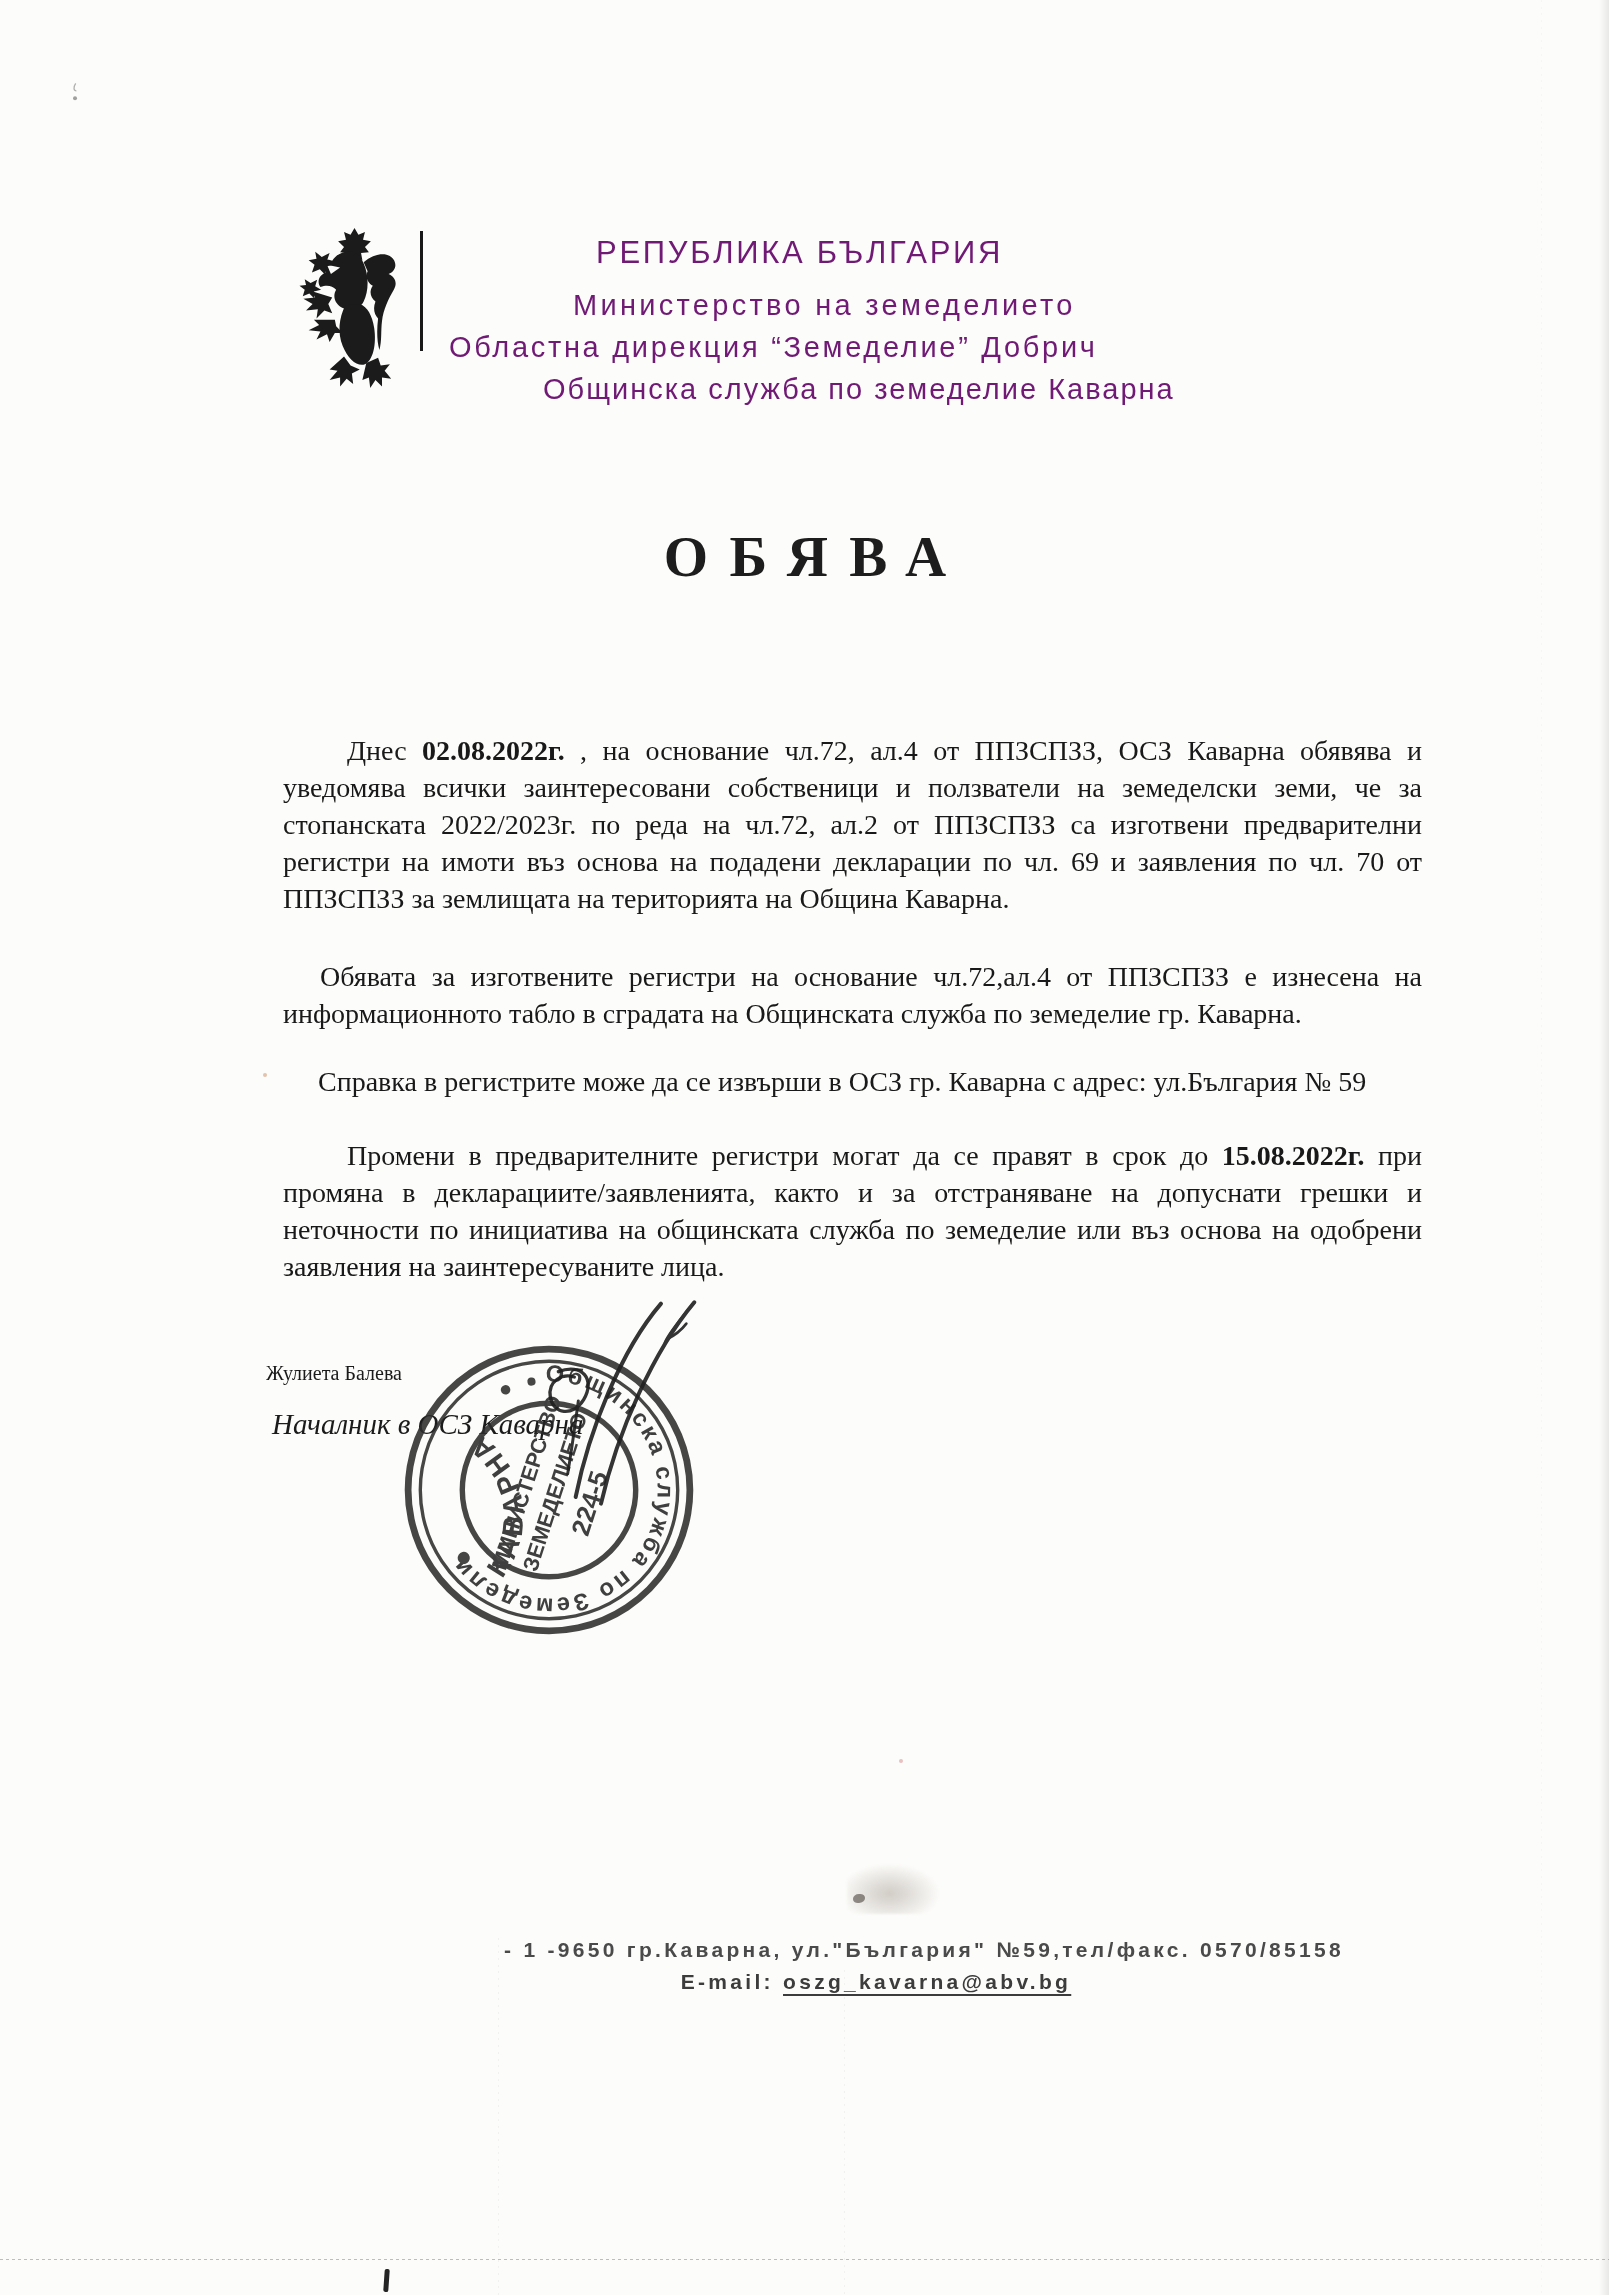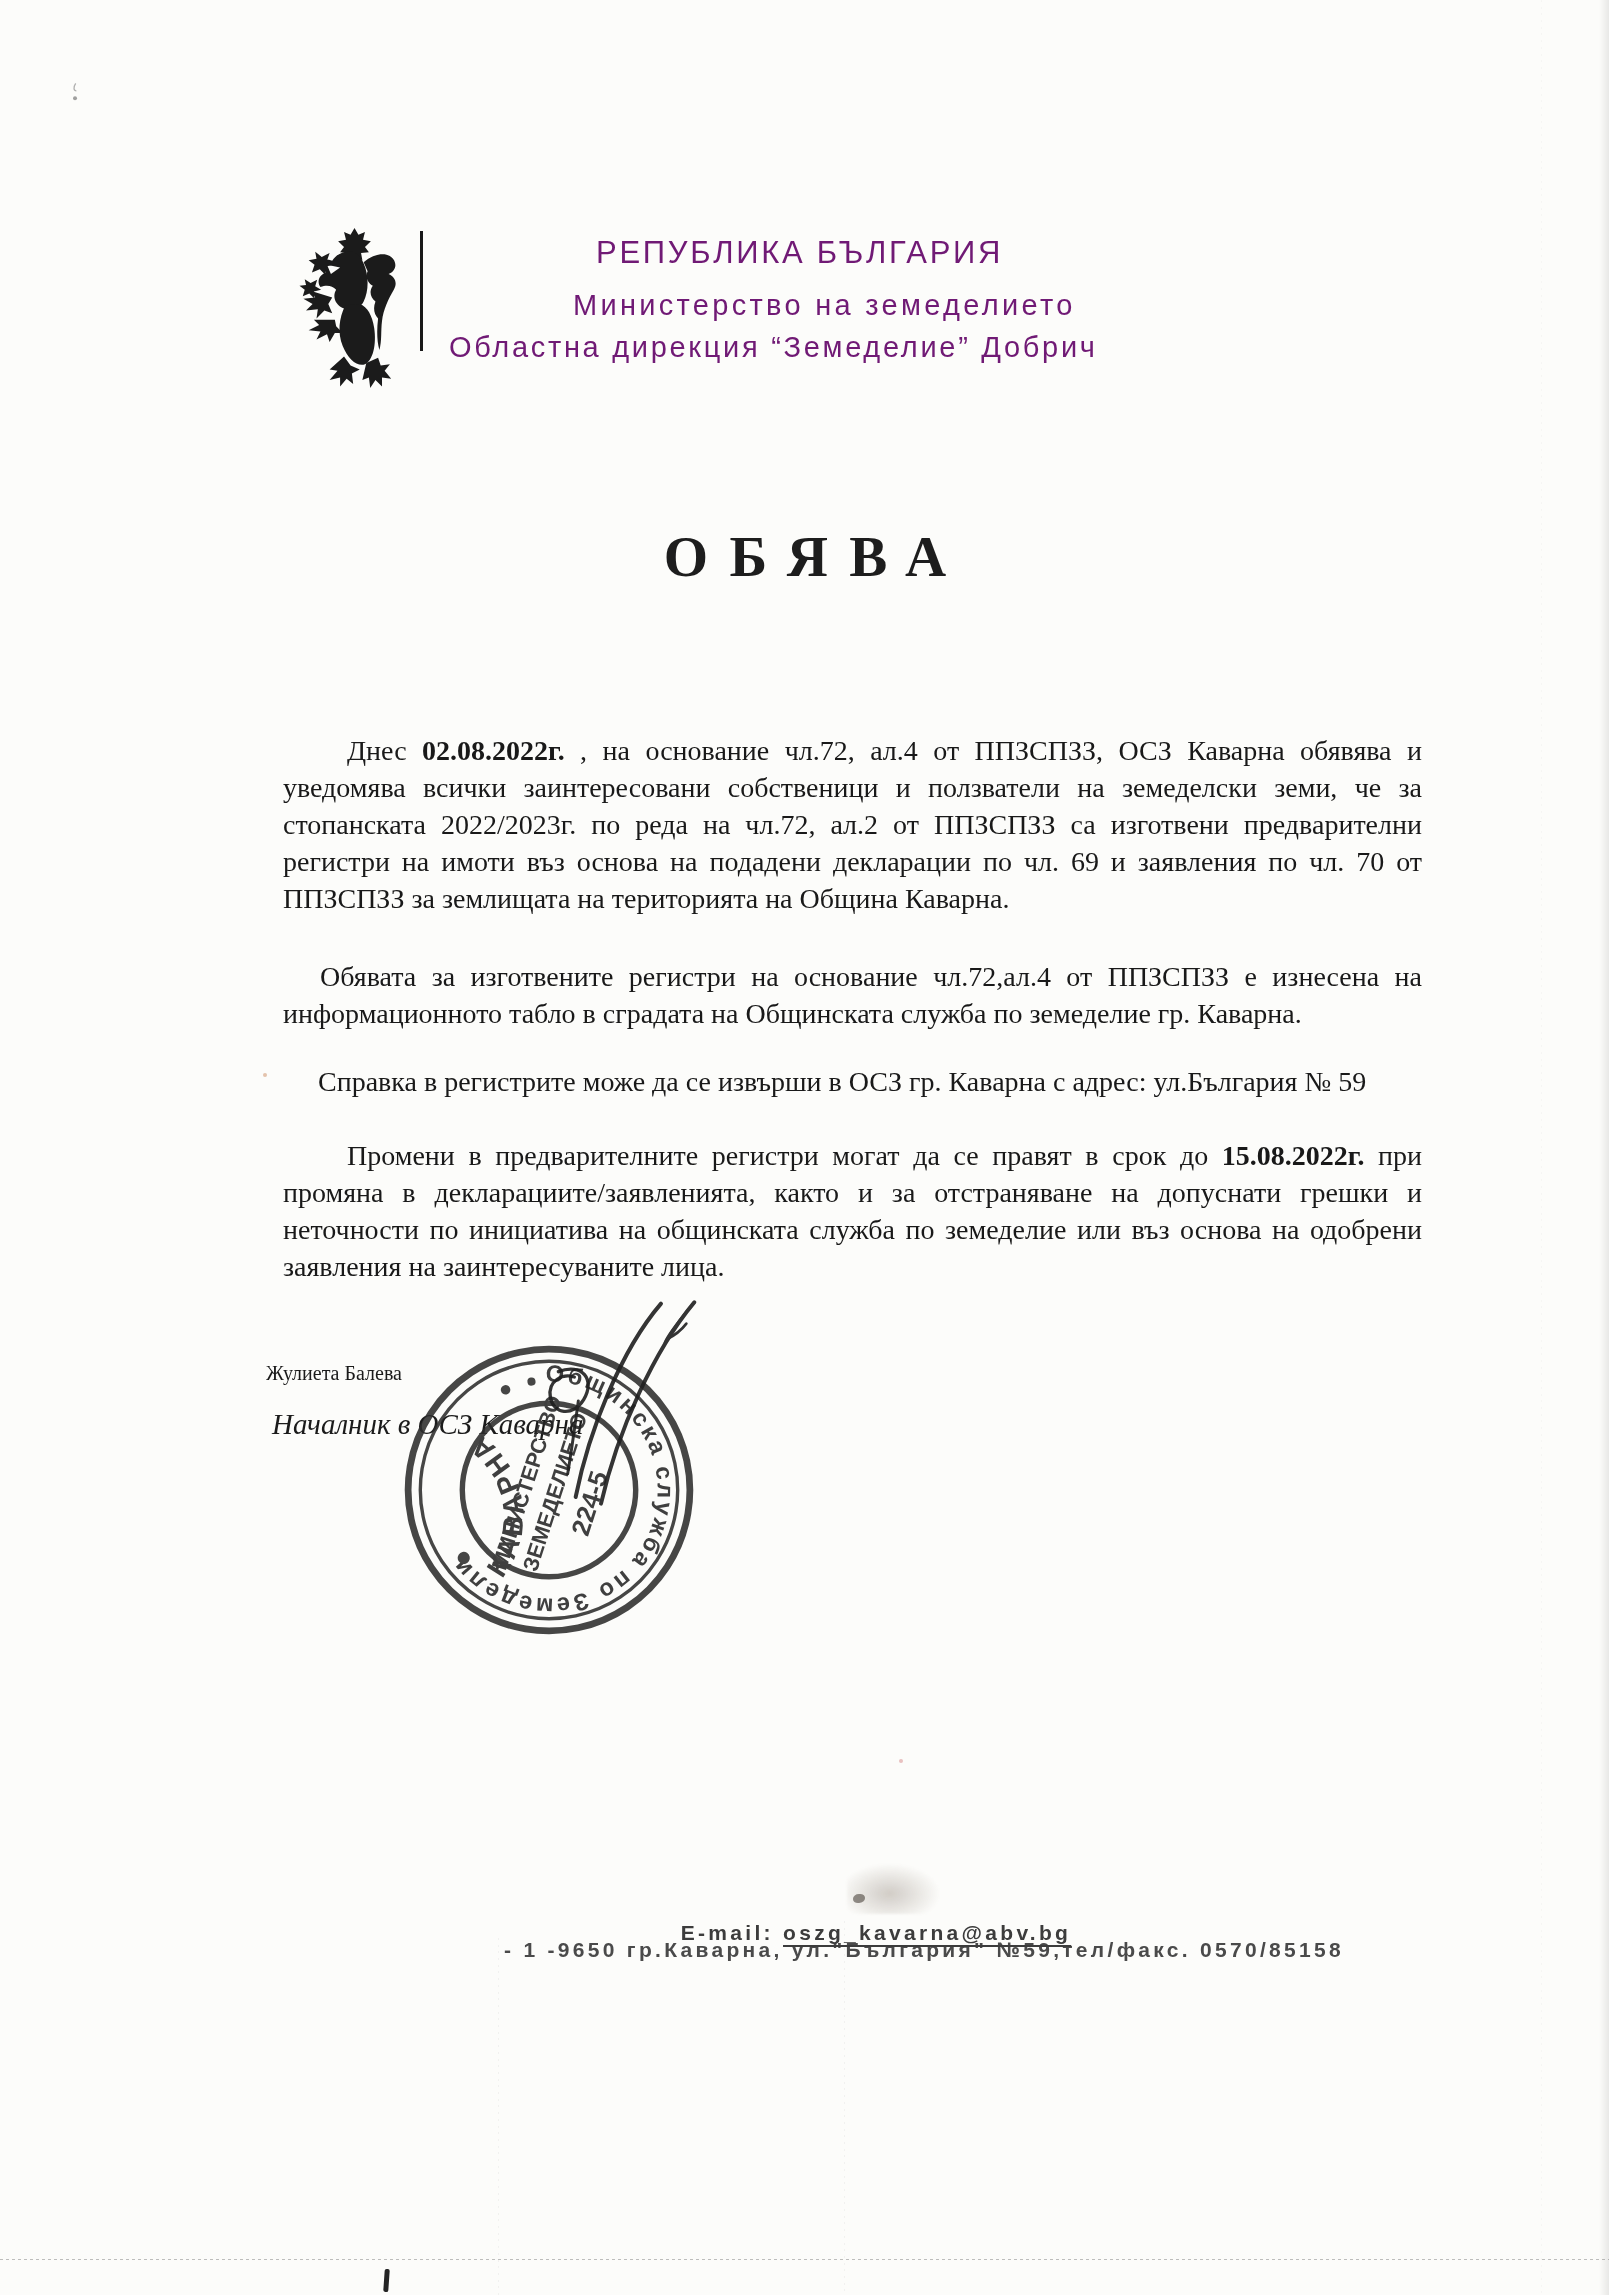--- a/index.html
+++ b/index.html
@@ -52,21 +52,21 @@
   
   .sig-name{position:absolute;left:266px;top:1362px;font-size:20px;font-weight:400;margin:0;}
   .sig-role{position:absolute;left:266px;top:1402px;font-size:29px;font-style:italic;margin:6px;}
   .stamp{position:absolute;left:400px;top:1341px;width:298px;height:298px;opacity:.88;}
   .stamp text{font-family:"Liberation Sans",sans-serif;fill:#262626;}
   .sig-strokes{position:absolute;left:521px;top:1280px;width:200px;height:234px;}
   
   .footer-line{position:absolute;white-space:nowrap;font-family:"Liberation Sans",sans-serif;
     font-weight:700;transform:translateX(-50%);}
   .f1{left:924px;top:1938px;font-size:21px;letter-spacing:3.3px;color:#4a4a4a;}
-  .f2{left:876px;top:1921px;font-size:21px;letter-spacing:3.3px;color:#3c3c3c;}
+  .f2{left:876px;top:1970px;font-size:21px;letter-spacing:3.3px;color:#3c3c3c;}
   .f2 .email{text-decoration:underline;text-underline-offset:4.7px;text-decoration-thickness:2px;}
 </style>
 </head>
 <body>
 
 <div class="page">
 
   <div class="fold f1"></div>
   <div class="fold f2"></div>
   <div class="fold f3"></div>
@@ -94,20 +94,21 @@
       <path d="M66 106 L34 96 l6 10 -18 2 14 8 -10 10 18-2 -2 14 12-12 12 4 -6-14z"></path>
       <path d="M70 140 L38 140 l8 8 -16 8 18 2 -6 12 16-8 4 12 8-14 12 0 -10-10z"></path>
       <path d="M84 196 L62 216 l12 2 -12 14 16-4 0 14 10-12 10 8 -2-16 12-6 -14-6z"></path>
       <path d="M118 206 L112 232 l10-4 2 16 8-12 10 10 0-14 14 2 -10-12 8-10 -14 2 -4-12z"></path>
     </g>
   </svg>
   <div class="vline"></div>
   <div class="h-line h1">РЕПУБЛИКА БЪЛГАРИЯ</div>
   <div class="h-line h2">Министерство на земеделието</div>
   <div class="h-line h3">Областна дирекция “Земеделие” Добрич</div>
+  <div class="h-line h4">Общинска служба по земеделие Каварна</div>
 
   <div class="title">ОБЯВА</div>
 
   <p class="body-text p1"><span>Днес </span><b>02.08.2022г.</b><span> , на основание чл.72, ал.4 от ППЗСПЗЗ, ОСЗ Каварна обявява и уведомява всички заинтересовани собственици и ползватели на земеделски земи, че за стопанската 2022/2023г. по реда на чл.72, ал.2 от ППЗСПЗЗ са изготвени предварителни регистри на имоти въз основа на подадени декларации по чл. 69 и заявления по чл. 70 от ППЗСПЗЗ за землищата на територията на Община Каварна.</span></p>
   <p class="body-text p2"><span>Обявата за изготвените регистри на основание чл.72,ал.4 от ППЗСПЗЗ е изнесена на информационното табло в сградата на Общинската служба по земеделие гр. Каварна.</span></p>
   <p class="body-text p3"><span>Справка в регистрите може да се извърши в ОСЗ гр. Каварна с адрес: ул.България № 59</span></p>
   <p class="body-text p4"><span>Промени в предварителните регистри могат да се правят в срок до </span><b>15.08.2022г.</b><span> при промяна в декларациите/заявленията, както и за отстраняване на допуснати грешки и неточности по инициатива на общинската служба по земеделие или въз основа на одобрени заявления на заинтересуваните лица.</span></p>
 
   <p class="sig-name">Жулиета Балева</p>
   <p class="sig-role">Началник в ОСЗ Каварна</p>

